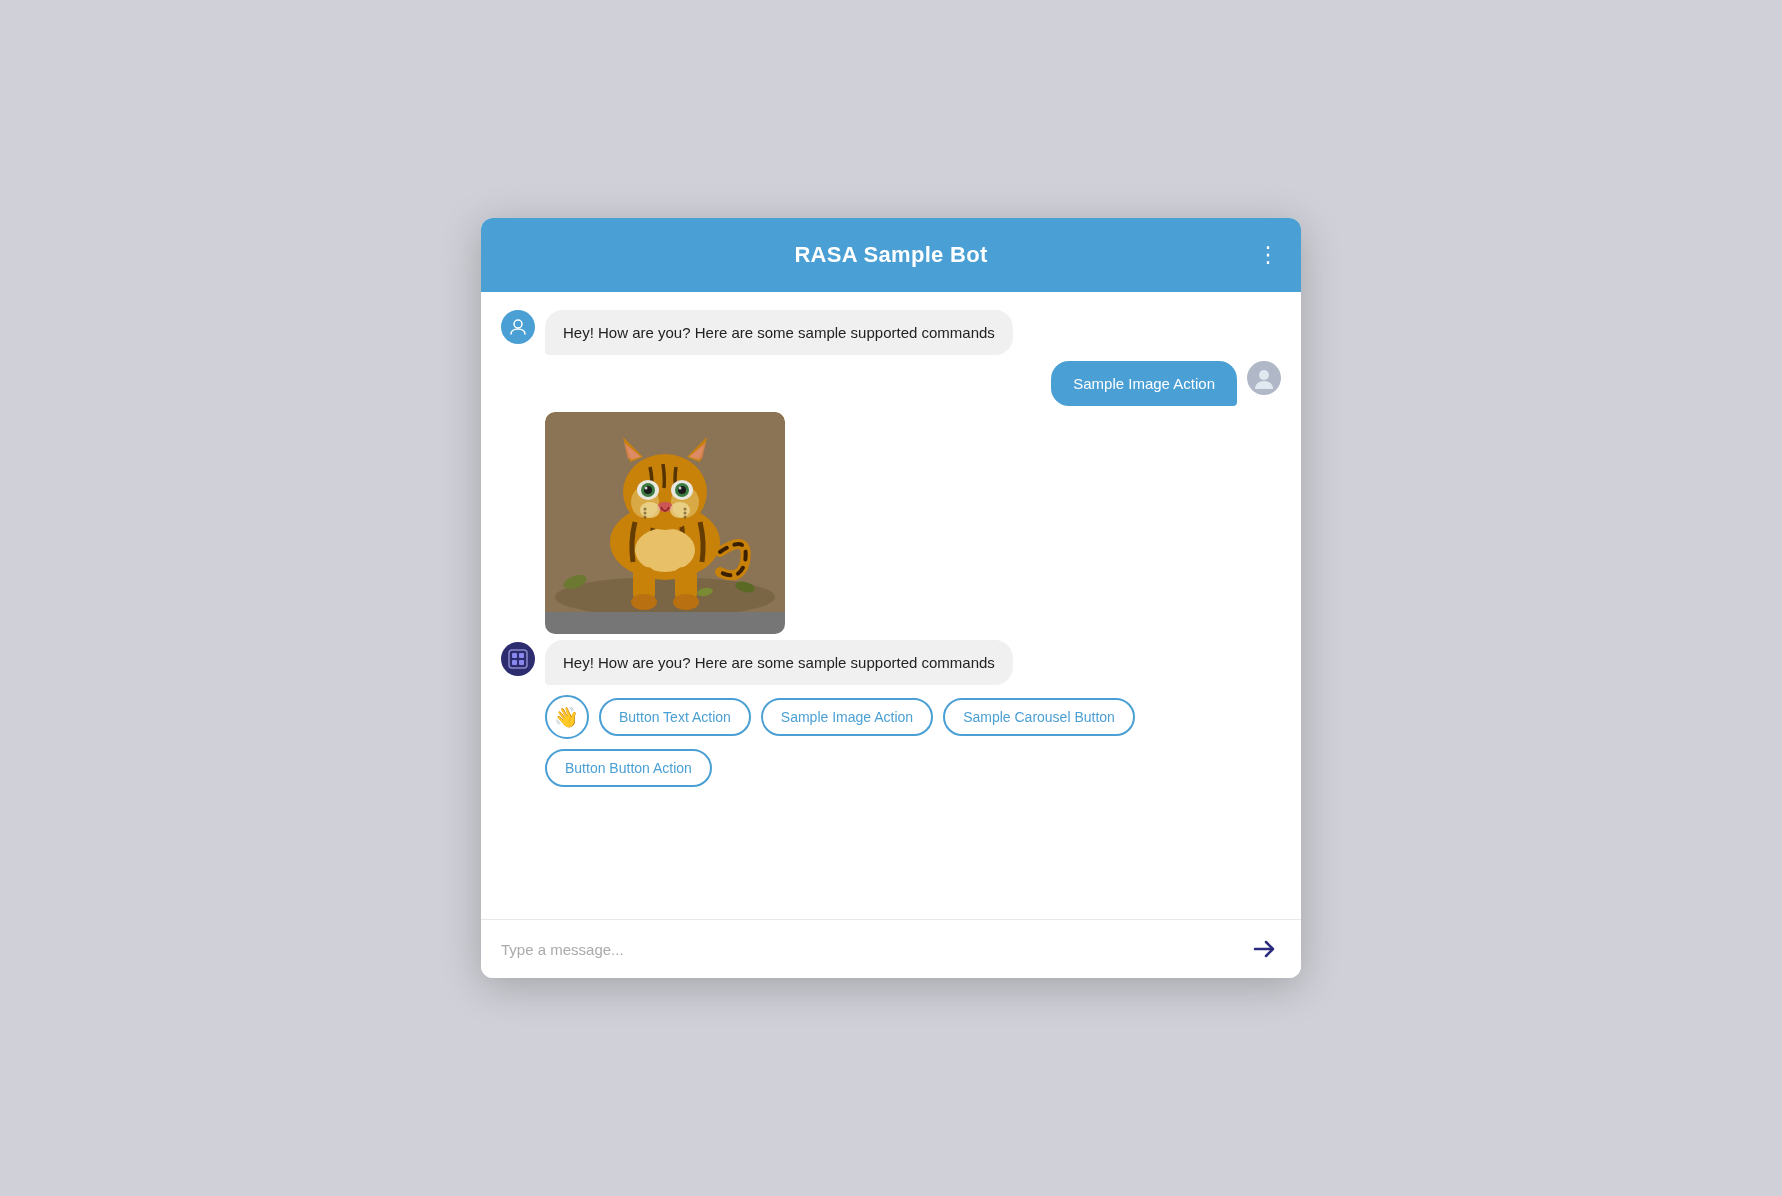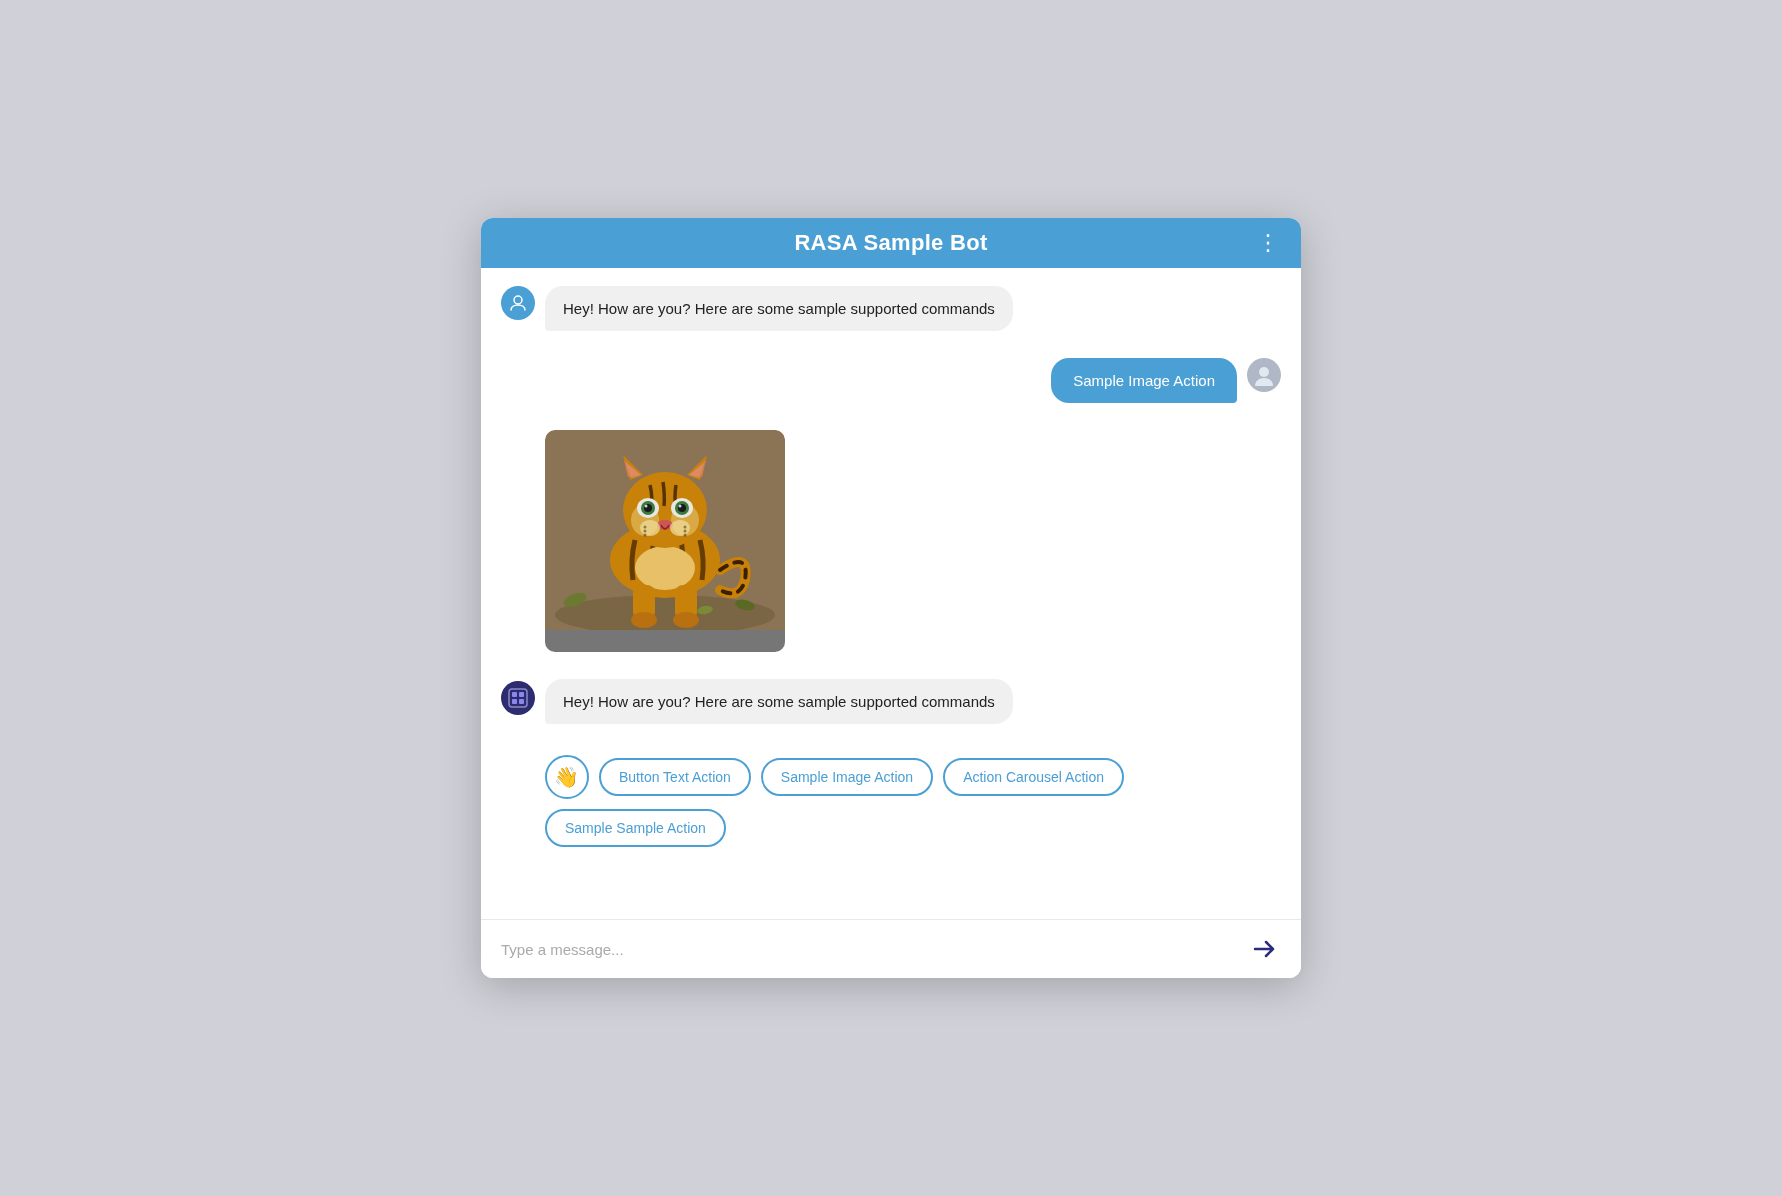--- a/index.html
+++ b/index.html
@@ -20,21 +20,21 @@
       overflow: hidden;
       display: flex;
       flex-direction: column;
     }
     .header {
       background: #4a9fd4;
       color: #fff;
       display: flex;
       align-items: center;
       justify-content: center;
-      padding: 12px 20px;
+      padding: 24px 20px;
       position: relative;
       flex-shrink: 0;
     }
     .header-title {
       font-size: 22px;
       font-weight: 600;
       letter-spacing: 0.3px;
     }
     .header-menu {
       position: absolute;
@@ -46,21 +46,21 @@
       color: #fff;
       letter-spacing: 2px;
       line-height: 1;
     }
     .messages-area {
       flex: 1;
       overflow-y: auto;
       padding: 18px 20px 10px 20px;
       display: flex;
       flex-direction: column;
-      gap: 27px;
+      gap: 6px;
       background: #fff;
     }
     
     .bot-row {
       display: flex;
       align-items: flex-start;
       gap: 10px;
     }
     .bot-avatar {
       width: 34px;
@@ -348,22 +348,22 @@
       </div>
       <div class="bot-bubble">
         <span>Hey! How are you? Here are some sample supported commands</span>
       </div>
     </div>
 
     <div class="quick-replies">
       <div class="quick-reply-emoji">👋</div>
       <button class="quick-reply-btn">Button Text Action</button>
       <button class="quick-reply-btn">Sample Image Action</button>
-      <button class="quick-reply-btn">Action Carousel Action</button>
-      <button class="quick-reply-btn">Sample Sample Action</button>
+      <button class="quick-reply-btn">Sample Carousel Button</button>
+      <button class="quick-reply-btn">Button Button Action</button>
     </div>
 
   </div>
 
   <div class="input-area">
     <input class="message-input" type="text" placeholder="Type a message..." style="">
     <button class="send-button">
       <svg width="26" height="22" viewBox="0 0 26 22" fill="none">
         <path d="M4 11 H22 M15 4 L22 11 L15 18" stroke="#2c2c7e" stroke-width="2.5" stroke-linecap="round" stroke-linejoin="round"></path>
       </svg>

